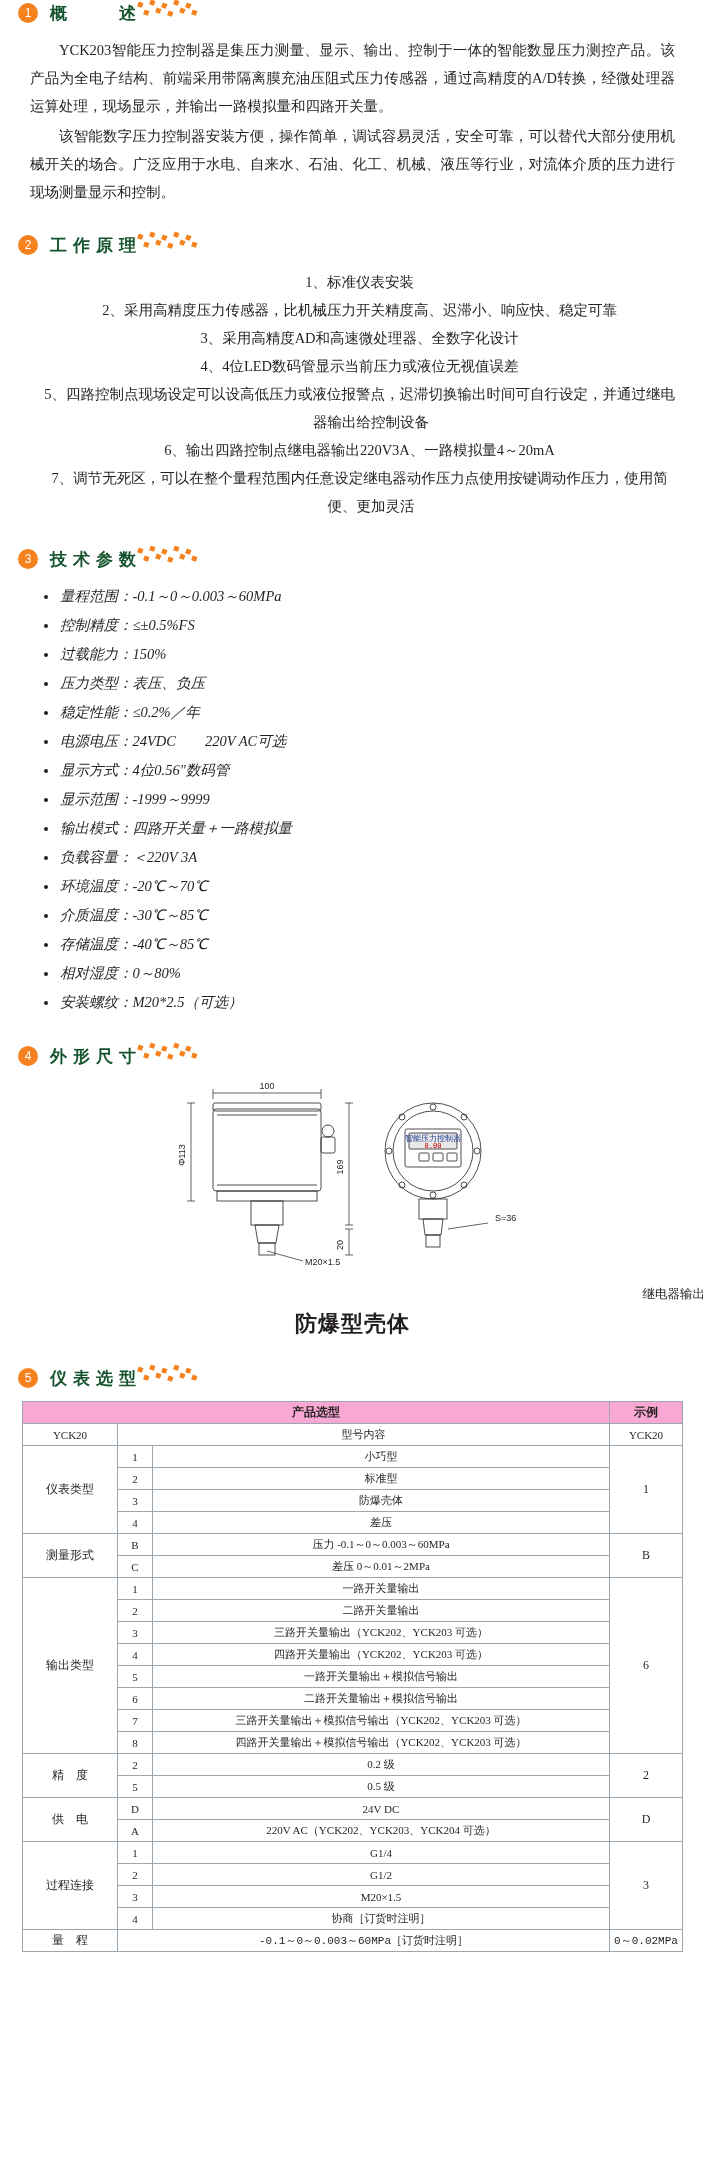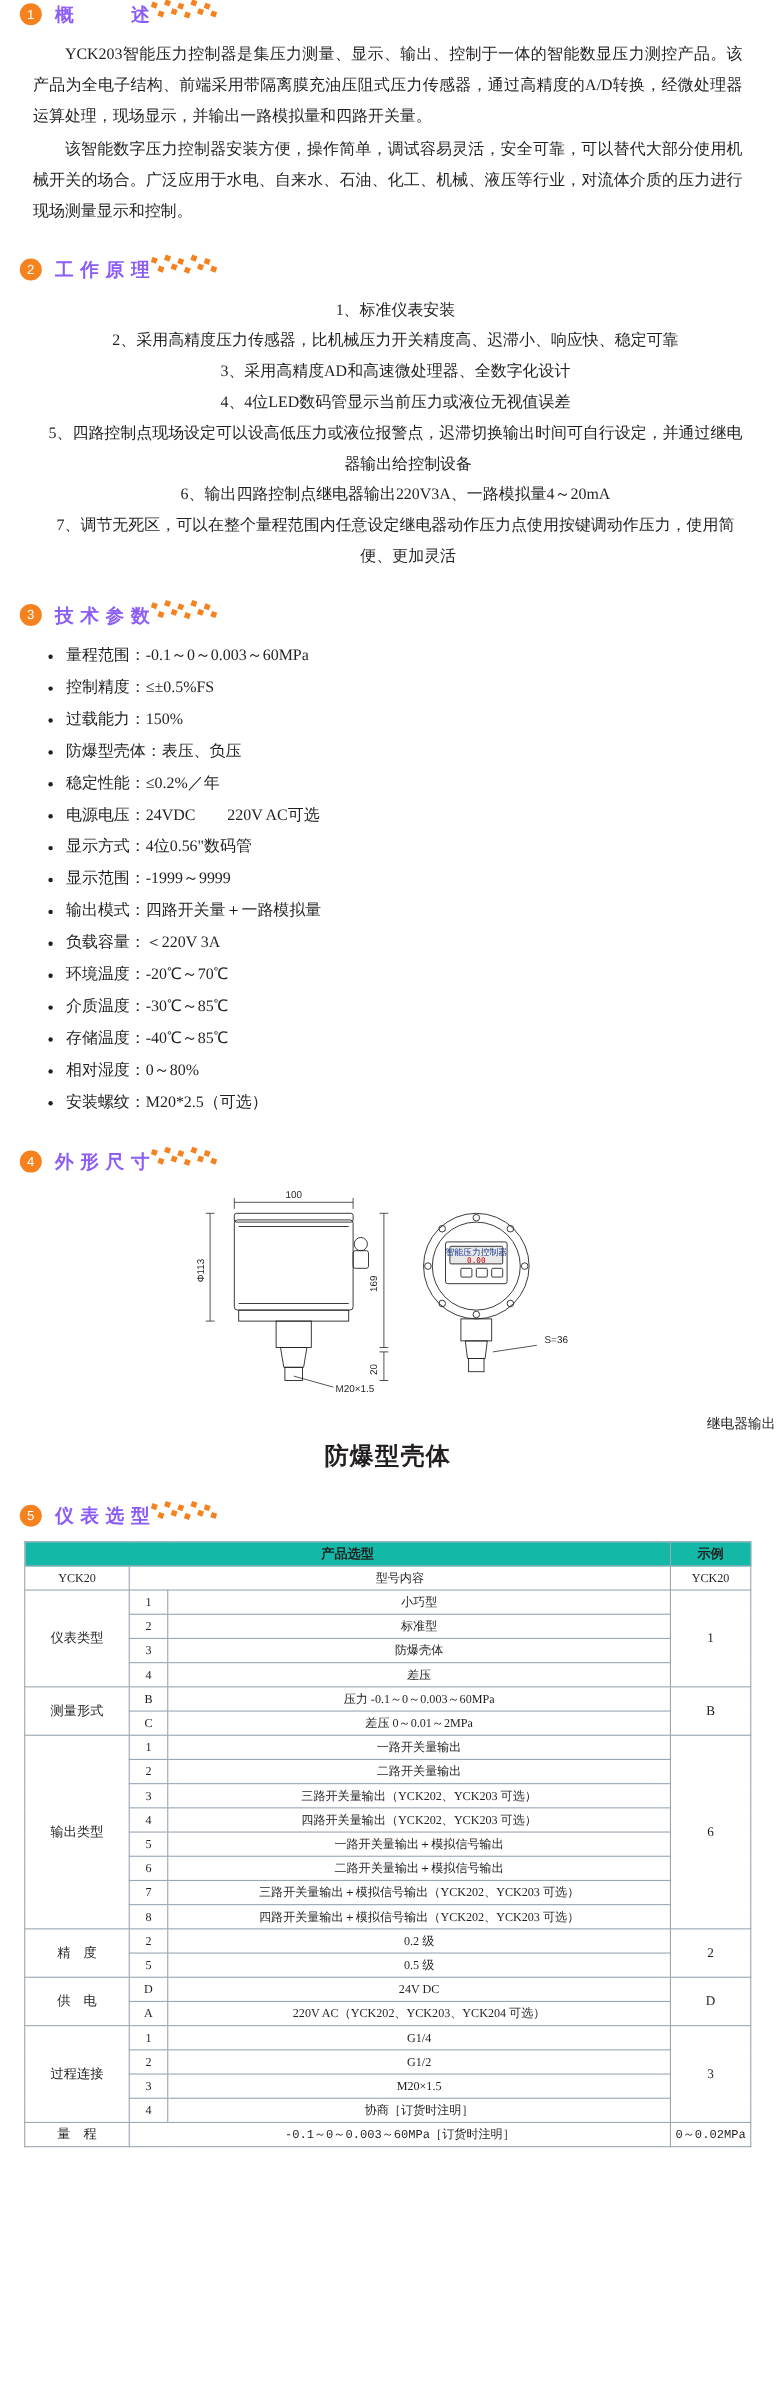--- a/index.html
+++ b/index.html
@@ -14,21 +14,21 @@
   
   .sec-head{display:flex;align-items:center;margin:0 0 10px 18px;position:relative;height:26px;}
   .sec-num{
     width:20px;height:20px;border-radius:50%;
     background:#f5821f;color:#fff;font-size:12px;
     display:flex;align-items:center;justify-content:center;
     font-family:"Liberation Sans",sans-serif;flex:0 0 auto;
   }
   .sec-title{
     margin-left:12px;font-size:17px;font-weight:bold;letter-spacing:6px;
-    color:#8b5cf6;font-family:"DejaVu Sans",sans-serif;
+    color:#14532d;font-family:"DejaVu Sans",sans-serif;
     position:relative;z-index:2;white-space:nowrap;
   }
   .sec-deco{
     margin-left:-6px;position:relative;top:-4px;
     width:70px;height:20px;flex:0 0 auto;
   }
 
   
   .para{
     margin:0 30px 2px 30px;
@@ -38,21 +38,21 @@
   .block{margin-bottom:26px;}
 
   
   ol.numlist{margin:0 30px 0 44px;padding:0;list-style:none;text-align:center;}
   ol.numlist li{
     font-size:14.5px;line-height:28px;
     text-indent:-1.6em;padding-left:1.6em;
   }
 
   
-  ul.bullets{margin:0 30px 0 44px;padding:0;list-style:none;}
+  ul.bullets{margin:0 30px 0 44px;padding:0;list-style:none;font-style:italic;}
   ul.bullets li{
     font-size:14.5px;line-height:29px;position:relative;padding-left:16px;
   }
   ul.bullets li:before{
     content:"";position:absolute;left:0;top:13px;
     width:4px;height:4px;border-radius:50%;background:#231f20;
   }
 
   
   .draw-wrap{margin:6px 0 0 0;display:flex;justify-content:center;}
@@ -63,21 +63,21 @@
   .tbl-wrap{margin:8px 22px 0 22px;}
   table.spec{
     border-collapse:collapse;width:100%;
     font-size:11px;font-family:"Liberation Serif",serif;
   }
   table.spec td,table.spec th{
     border:1px solid #9aa6b2;
     padding:2px 4px;height:17px;
   }
   table.spec .hdr{
-    background:#14b8a6;text-align:center;font-weight:bold;font-size:12px;
+    background:#f9a8d4;text-align:center;font-weight:bold;font-size:12px;
   }
   .c{text-align:center;}
   .l{text-align:center;}
   .grp{text-align:center;vertical-align:middle;font-size:12px;}
   .code{text-align:center;width:26px;}
   .exm{text-align:center;vertical-align:middle;width:64px;font-size:12px;}
   .rowlabel{width:86px;}
   .lastrow td{height:19px;font-family:Liberation Mono, monospace;}
   .footer-sp{height:40px;}
 </style>
@@ -155,21 +155,21 @@
           <rect x="32" y="12" width="5" height="5" transform="rotate(20 34 14)"></rect>
           <rect x="44" y="9" width="5" height="5" transform="rotate(20 46 11)"></rect>
           <rect x="56" y="11" width="5" height="5" transform="rotate(20 58 13)"></rect>
         </g>
       </svg>
     </div>
     <ul class="bullets">
       <li>量程范围：-0.1～0～0.003～60MPa</li>
       <li>控制精度：≤±0.5%FS</li>
       <li>过载能力：150%</li>
-      <li>防爆型壳体：表压、负压</li>
+      <li>压力类型：表压、负压</li>
       <li>稳定性能：≤0.2%／年</li>
       <li>电源电压：24VDC　　220V AC可选</li>
       <li>显示方式：4位0.56"数码管</li>
       <li>显示范围：-1999～9999</li>
       <li>输出模式：四路开关量＋一路模拟量</li>
       <li>负载容量：＜220V  3A</li>
       <li>环境温度：-20℃～70℃</li>
       <li>介质温度：-30℃～85℃</li>
       <li>存储温度：-40℃～85℃</li>
       <li>相对湿度：0～80%</li>

